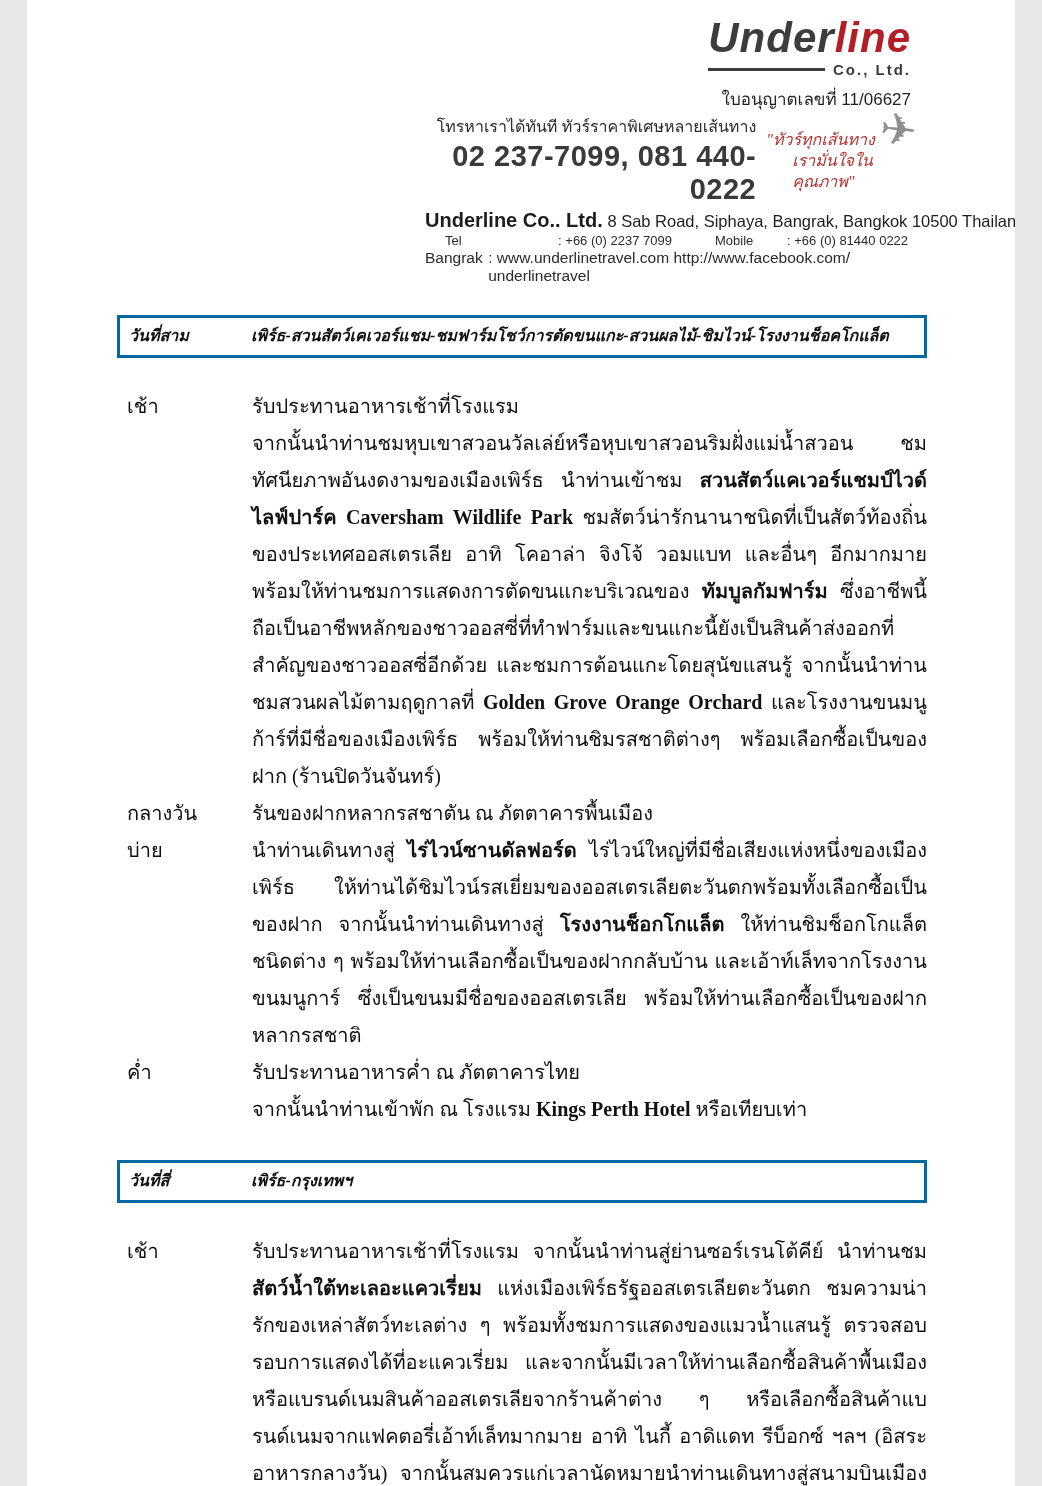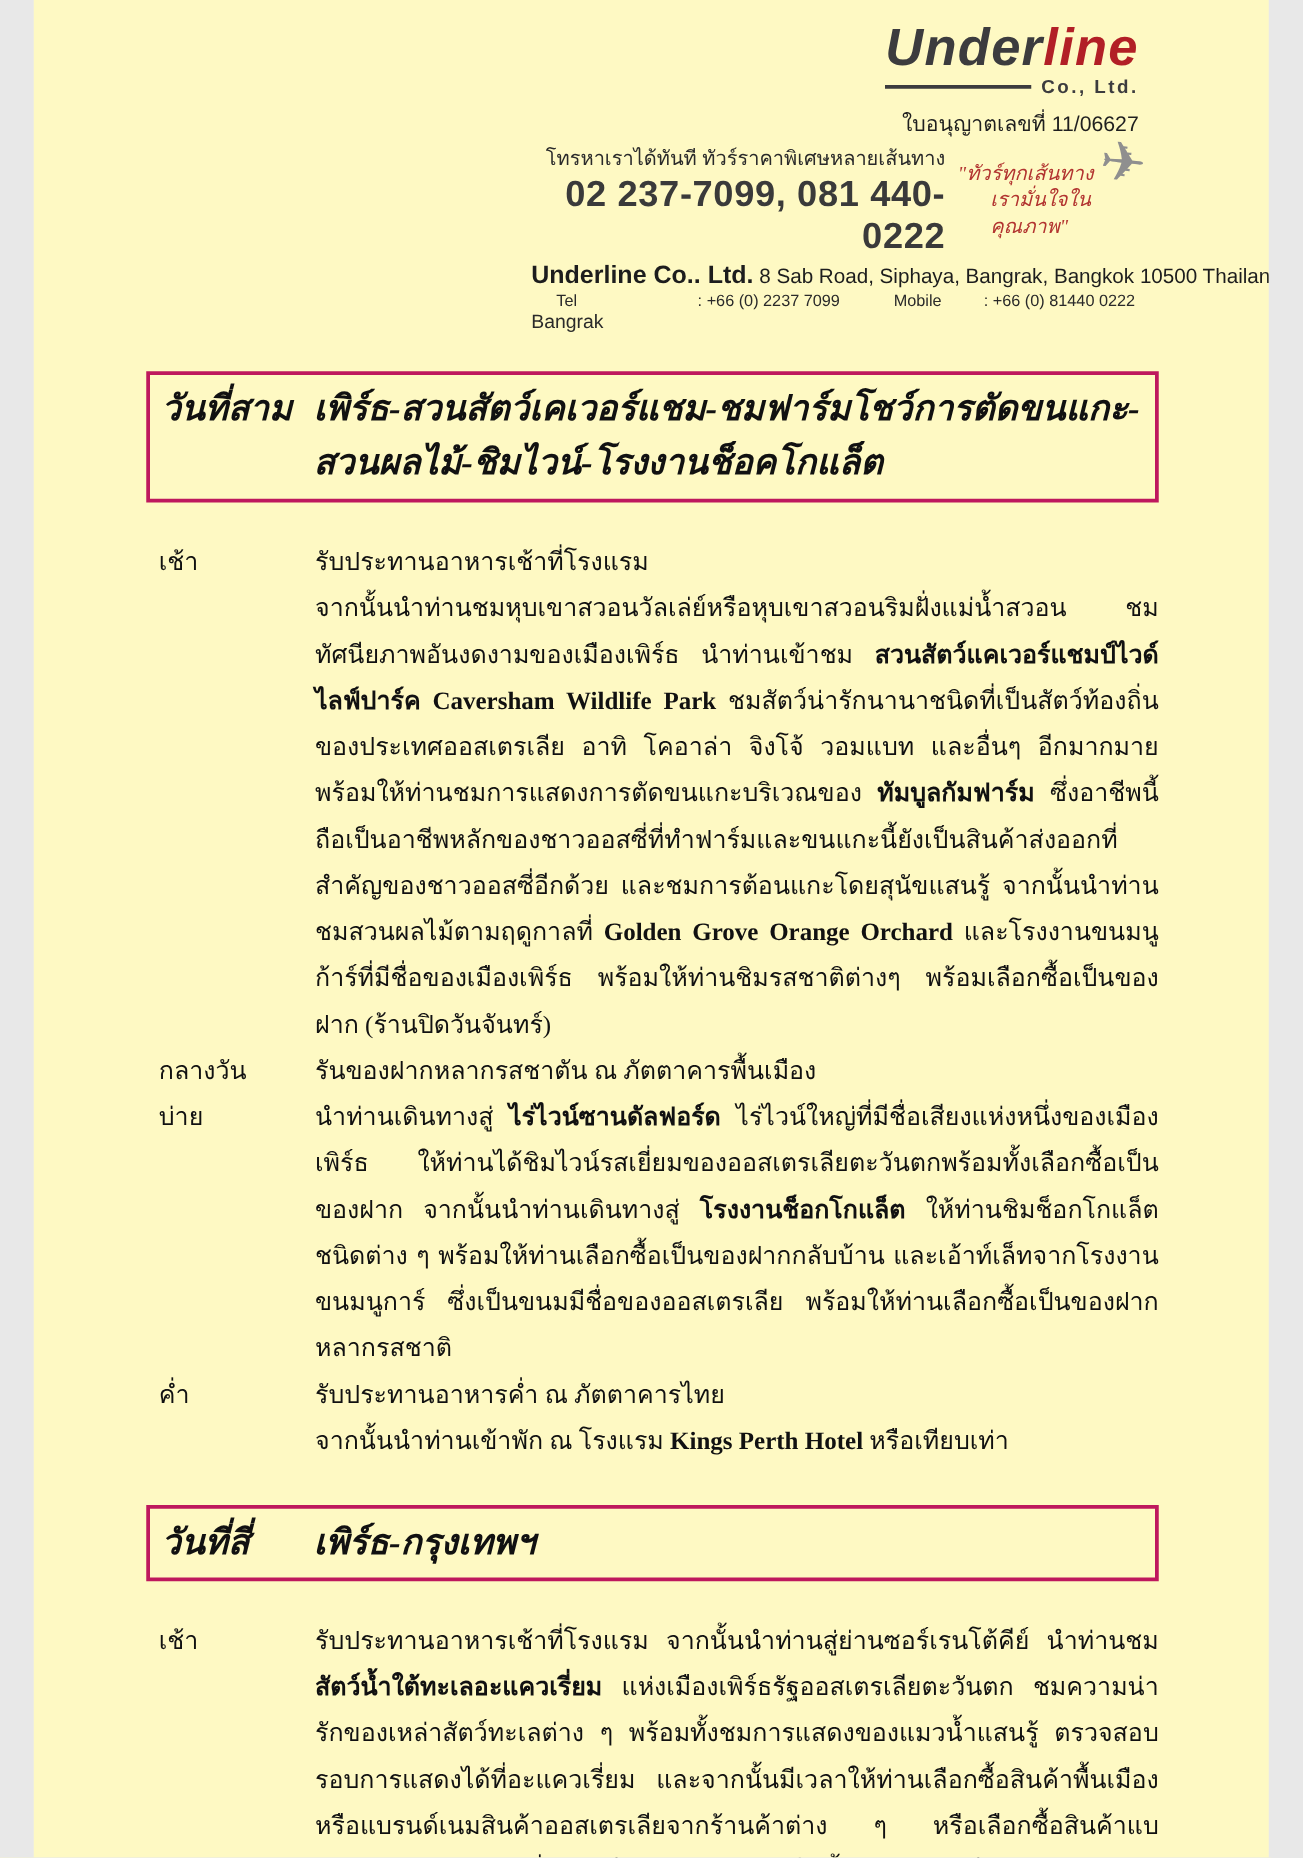--- a/index.html
+++ b/index.html
@@ -1,18 +1,18 @@
 <!DOCTYPE html>
 <html><head>
 <meta charset="utf-8">
 <style>
   * { margin:0; padding:0; box-sizing:border-box; }
   html,body { background:#e8e8e8; }
   .page {
-    width:988px; height:1486px; margin:0 auto; background:#fef9c3;
+    width:988px; height:1486px; margin:0 auto; background:#ffffff;
     position:relative; overflow:hidden; color:#111;
     font-family:"Liberation Serif","DejaVu Serif",serif;
   }
   
   .hdr { width:486px; margin-left:auto; margin-right:104px; padding-top:16px;
          font-family:"Liberation Sans","DejaVu Sans",sans-serif; }
   .logo { text-align:right; }
   .logo-inner { display:inline-block; text-align:left; }
   .logo-word { font-size:42px; font-weight:bold; font-style:italic; line-height:1.05; letter-spacing:1px; }
   .lg1 { color:#3c3c3e; }
@@ -34,22 +34,22 @@
   .company-line { font-size:16.5px; color:#1d1d1d; margin-top:3px; white-space:nowrap; }
   .co-name { font-weight:bold; font-size:20px; }
   .tel-line { display:flex; font-size:13px; color:#2a2a2a; margin-top:1px;margin-left:20px; }
   .tel-label { width:70px; }
   .tel-value { width:200px;text-align:center; }
   .mobile-label { width:72px; }
   .web-line { display:flex; font-size:15.5px; color:#2a2a2a; margin-top:1px; }
   .web-label { width:70px; }
   
   .doc { padding:30px 88px 0 90px; }
-  .day-box { border:3px solid #be185d; display:flex; padding:6px 9px;
-             font-weight:bold; font-style:italic; font-size:28px; line-height:1.55; }
+  .day-box { border:3px solid #0369a1; display:flex; padding:6px 9px;
+             font-weight:bold; font-style:italic; font-size:16px; line-height:1.55; }
   .day-label { width:122px; flex-shrink:0; }
   .day-title { flex:1; overflow-wrap:break-word; }
   .rows { margin-top:30px; padding-left:10px; }
   .row { display:flex; font-size:20px; line-height:1.85; }
   .lbl { width:125px; flex-shrink:0; }
   .txt { flex:1; text-align:justify; overflow-wrap:break-word; }
   .txt p { margin:0; }
   .b { font-weight:bold; }
   .day-section-4 .day-box { margin-top:32px; }
 </style>
@@ -82,20 +82,21 @@
     </div>
     <div class="company-line"><span class="co-name">Underline Co.. Ltd.</span> <span>8 Sab Road, Siphaya, Bangrak,  Bangkok 10500 Thailand</span></div>
     <div class="tel-line">
       <span class="tel-label">Tel</span>
         <span class="tel-value">: +66 (0) 2237 7099</span>
         <span class="mobile-label">Mobile</span>
         <span>: +66 (0) 81440 0222</span>
     </div>
     <div class="web-line">
       <span class="web-label">Bangrak</span>
+        <span>: www.underlinetravel.com   http://www.facebook.com/ underlinetravel</span>
     </div>
   </header>
 
   <main class="doc">
 
     <section class="day-section-3">
       <div class="day-box">
         <div class="day-label">วันที่สาม</div>
         <div class="day-title">เพิร์ธ-สวนสัตว์เคเวอร์แชม-ชมฟาร์มโชว์การตัดขนแกะ-สวนผลไม้-ชิมไวน์-โรงงานช็อคโกแล็ต</div>
       </div>

